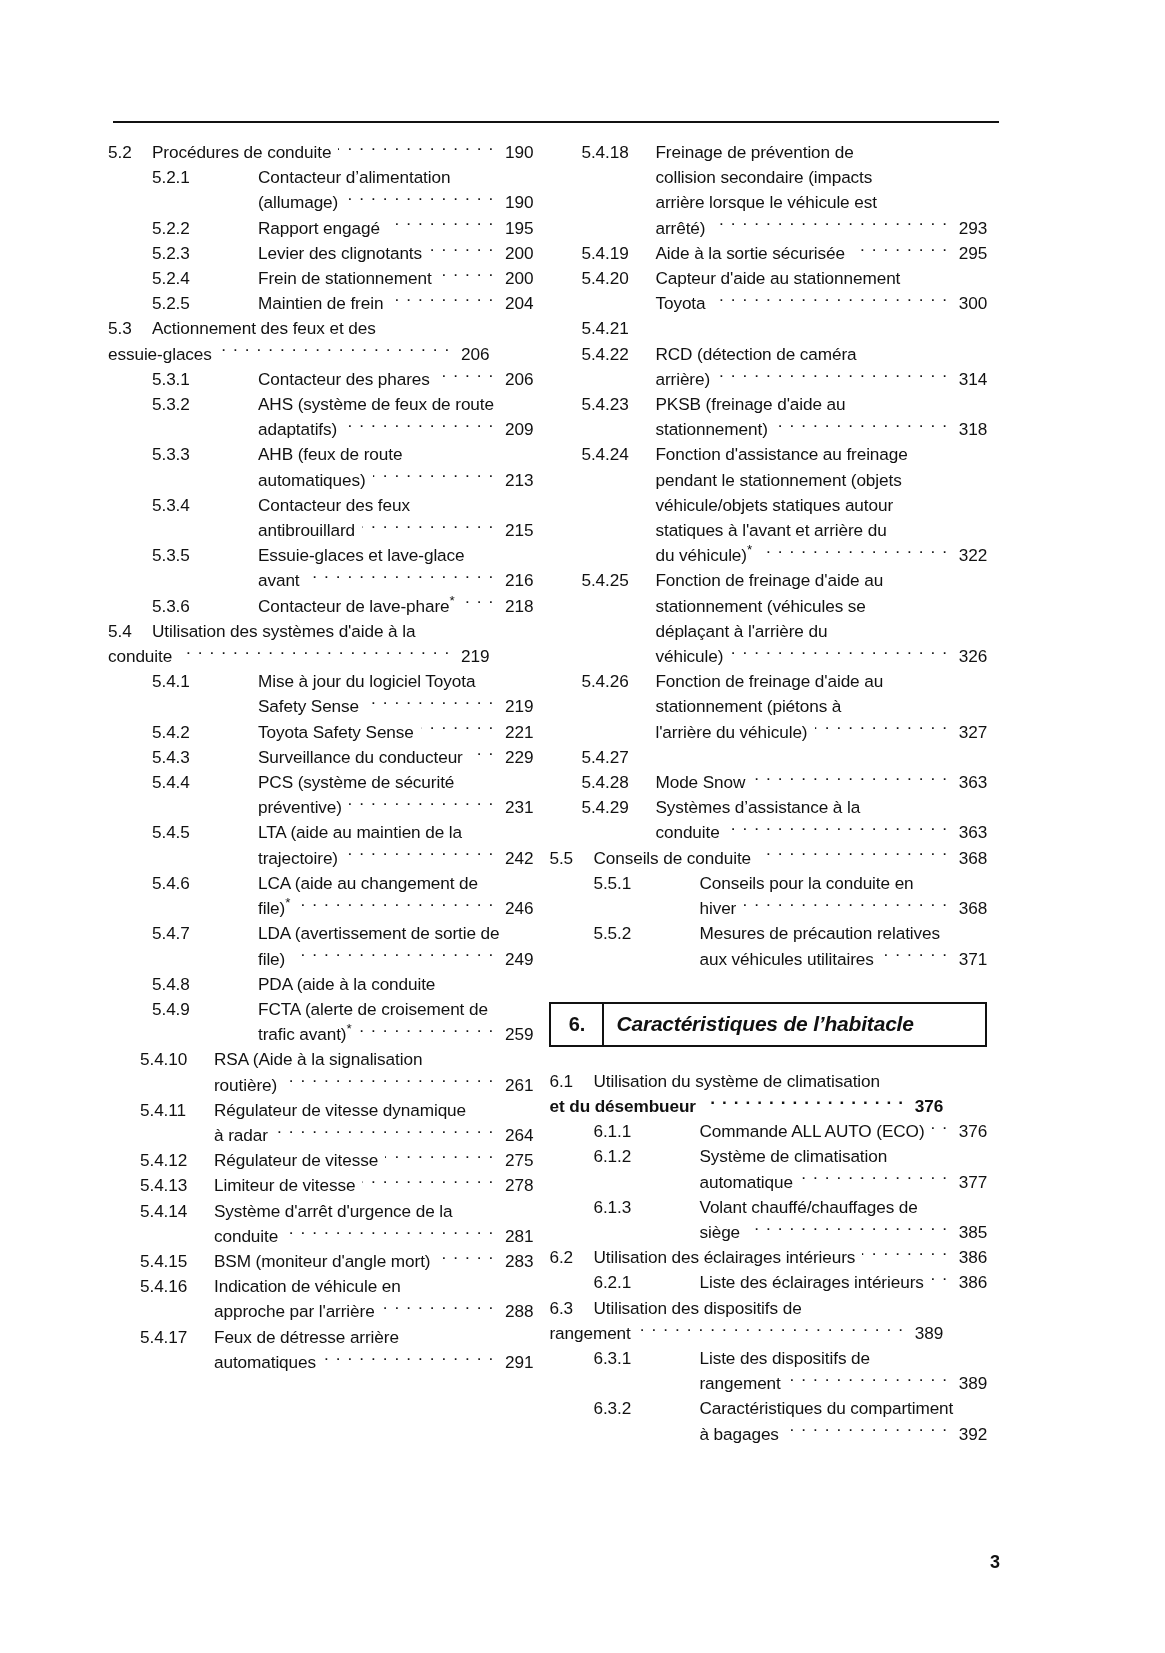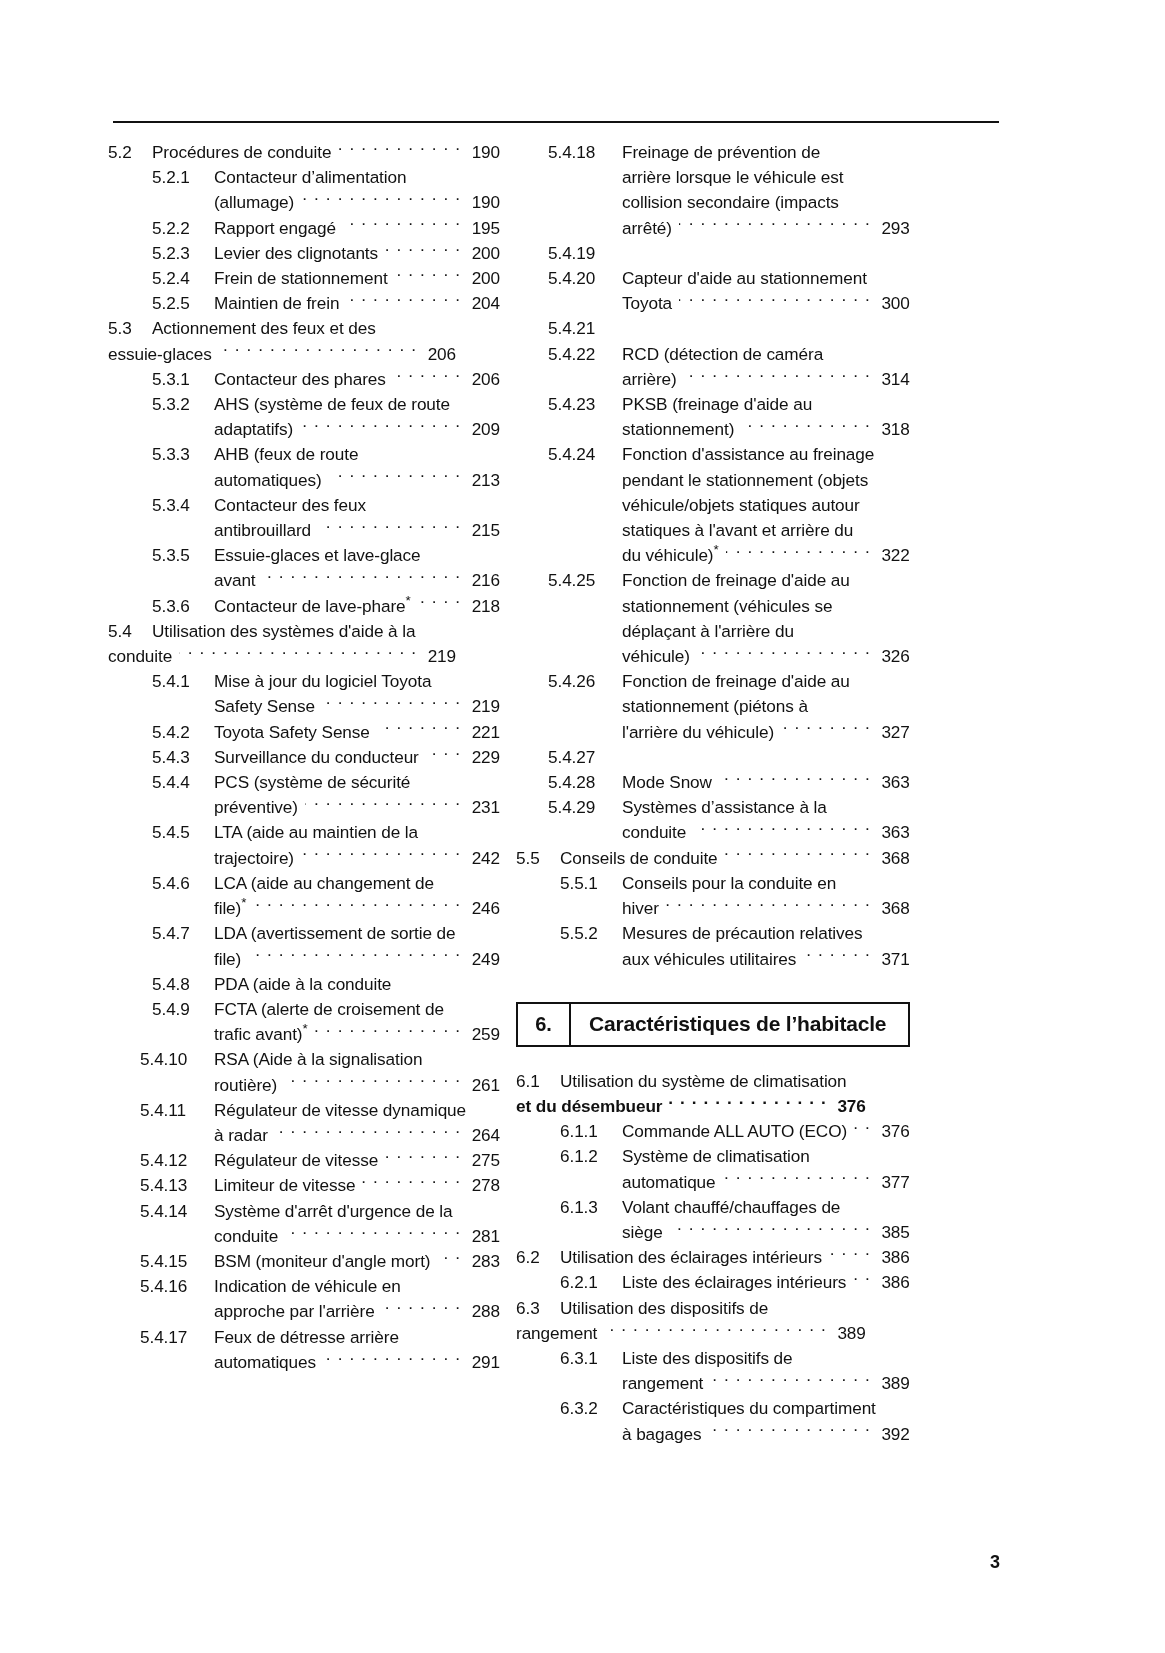--- a/index.html
+++ b/index.html
@@ -63,21 +63,21 @@
   }
   .num {
     flex: 0 0 auto;
     white-space: nowrap;
     text-align: left;
   }
   
   .lvl2 > .num { width: 44px; }
   .lvl2 > .body { margin-left: 0; }
   
-  .lvl3 { padding-left: 44px; }
+  .lvl3 { padding-left: 44px; gap: 44px; }
   .lvl3 > .num { width: 62px; }
   
   .lvl3w { padding-left: 32px; }
   .lvl3w > .num { width: 74px; }
 
   .body {
     flex: 1 1 auto;
     min-width: 0;
   }
   .line {
@@ -137,24 +137,25 @@
     display: flex;
     align-items: center;
     justify-content: center;
     font-weight: bold;
     font-size: 20px;
   }
   .chapter-title {
     flex: 1 1 auto;
     display: flex;
     align-items: center;
-    padding-left: 18px;
+    padding-left: 12px;
     font-weight: bold;
     font-size: 21px;
     letter-spacing: -0.2px;
+    font-style: italic;
   }
 
   .folio {
     position: absolute;
     right: 165px;
     bottom: 80px;
     font-size: 18px;
     font-weight: bold;
     color: #111111;
   }
@@ -555,36 +556,43 @@
     <div class="col col-right">
       <div id="col-right-top">
           <div class="entry lvl3w">
             <div class="num">5.4.18</div>
             <div class="body">
               <div class="line noleader">
                 <span class="ltext">Freinage de prévention de</span>
                 <span class="pg"></span>
               </div>
               <div class="line noleader">
+                <span class="ltext">collision secondaire (impacts</span>
+                <span class="pg"></span>
+              </div>
+              <div class="line noleader">
                 <span class="ltext">arrière lorsque le véhicule est</span>
                 <span class="pg"></span>
               </div>
-              <div class="line noleader">
-                <span class="ltext">collision secondaire (impacts</span>
-                <span class="pg"></span>
-              </div>
               <div class="line">
                 <span class="ltext">arrêté)</span>
                 <span class="leader"></span>
                 <span class="pg">293</span>
               </div>
             </div>
           </div>
           <div class="entry lvl3w">
             <div class="num">5.4.19</div>
+            <div class="body">
+              <div class="line">
+                <span class="ltext">Aide à la sortie sécurisée</span>
+                <span class="leader"></span>
+                <span class="pg">295</span>
+              </div>
+            </div>
           </div>
           <div class="entry lvl3w">
             <div class="num">5.4.20</div>
             <div class="body">
               <div class="line noleader">
                 <span class="ltext">Capteur d'aide au stationnement</span>
                 <span class="pg"></span>
               </div>
               <div class="line">
                 <span class="ltext">Toyota</span>

